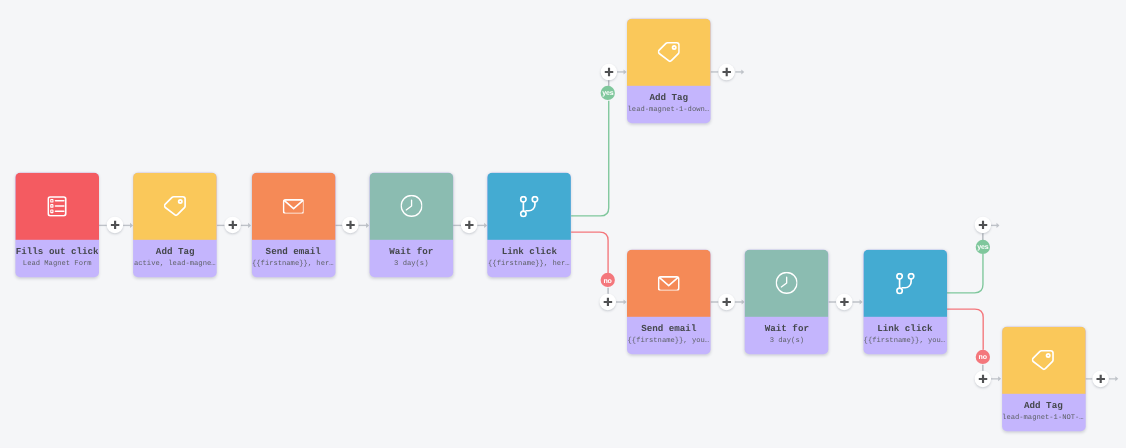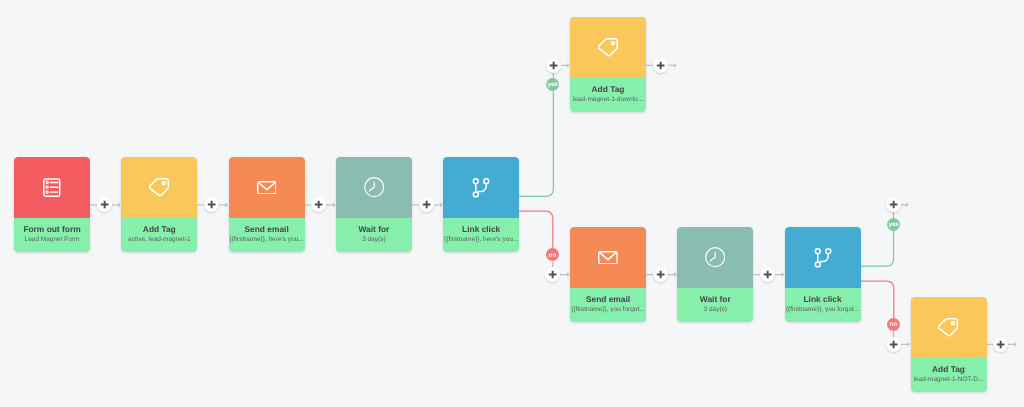--- a/index.html
+++ b/index.html
@@ -11,22 +11,22 @@
     position:relative;
     -webkit-font-smoothing:antialiased;
     text-rendering:geometricPrecision;
   }
   *{-webkit-font-smoothing:antialiased;}
   #canvas{position:absolute;left:0;top:0;width:1024px;height:407px;}
   svg.links{position:absolute;left:0;top:0;width:1024px;height:407px;overflow:visible;
             pointer-events:none;}
 
   .node{position:absolute;width:76px;height:95px;border-radius:4.5px;
-        background:#86efac;box-shadow:0 1px 2.5px rgba(40,50,70,.17);
-        overflow:hidden;}
+        background:#c4b5fd;box-shadow:0 1px 2.5px rgba(40,50,70,.17);
+        overflow:hidden;font-family:Liberation Mono, monospace;}
   .node .head{height:61.2px;display:flex;align-items:center;justify-content:center;}
   .node .head svg{display:block;}
   .node .body{height:33.8px;text-align:center;box-sizing:border-box;padding-top:5.6px;}
   .node .title{font-size:8.4px;font-weight:bold;color:#44474c;line-height:10.8px;}
   .node .sub{font-size:6.5px;color:#5e6167;line-height:10px;white-space:nowrap;
              overflow:hidden;text-overflow:ellipsis;padding:0 0.5px;}
 
   .plus{position:absolute;width:15px;height:15px;border-radius:50%;background:#fff;
         box-shadow:0 1px 2px rgba(40,50,70,.2);}
   .plus svg{position:absolute;left:0;top:0;display:block;}
@@ -135,21 +135,21 @@
             </g>
             <g stroke-width="1.45">
               <path d="M7.45 4.47h7.55"></path>
               <path d="M7.45 9.21h7.55"></path>
               <path d="M7.45 14.11h7.55"></path>
             </g>
           </svg>
         </span>
       </div>
       <div class="body">
-        <div class="title">Form out form</div>
+        <div class="title">Fills out click</div>
         <div class="sub">Lead Magnet Form</div>
       </div>
     </div>
     <div class="node" style="left: 121.3px; top: 157px;">
       <div class="head" style="background:#fac85a">
         <span>
           <svg width="20.8" height="19.7" viewBox="0 0 20.8 19.7" fill="none" stroke="#fff" stroke-width="1.5" stroke-linecap="round" stroke-linejoin="round">
             <path d="M19.45 3.6v6.8a2.15 2.15 0 0 1-.63 1.52l-6.15 6.15a2.15 2.15 0 0 1-3.04 0L1.4 11.77a2.15 2.15 0 0 1 0-3.04l6.15-6.15A2.15 2.15 0 0 1 9.07 1.95h8.23a2.15 2.15 0 0 1 2.15 2.15z" transform="translate(-0.15,-1.1)"></path>
             <circle cx="14.9" cy="5.2" r="1.48" stroke-width="1.6"></circle>
           </svg>

